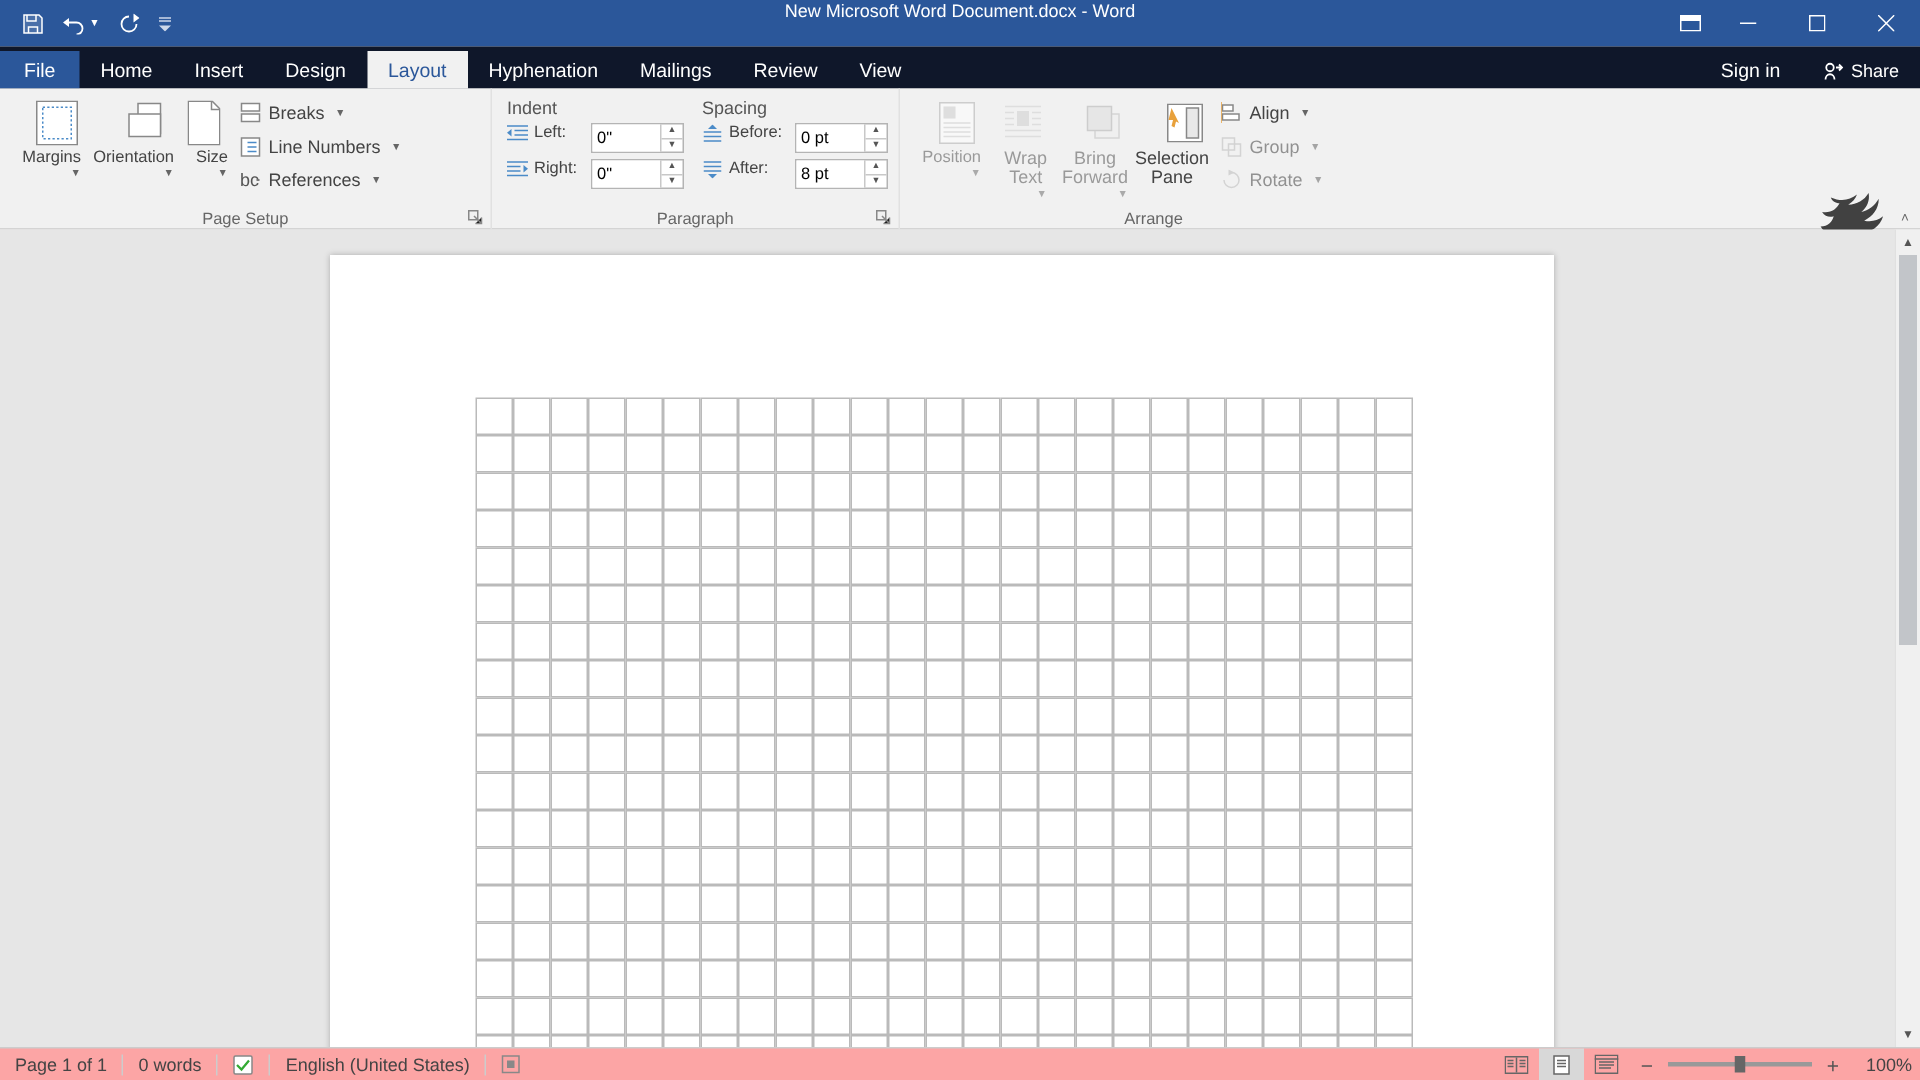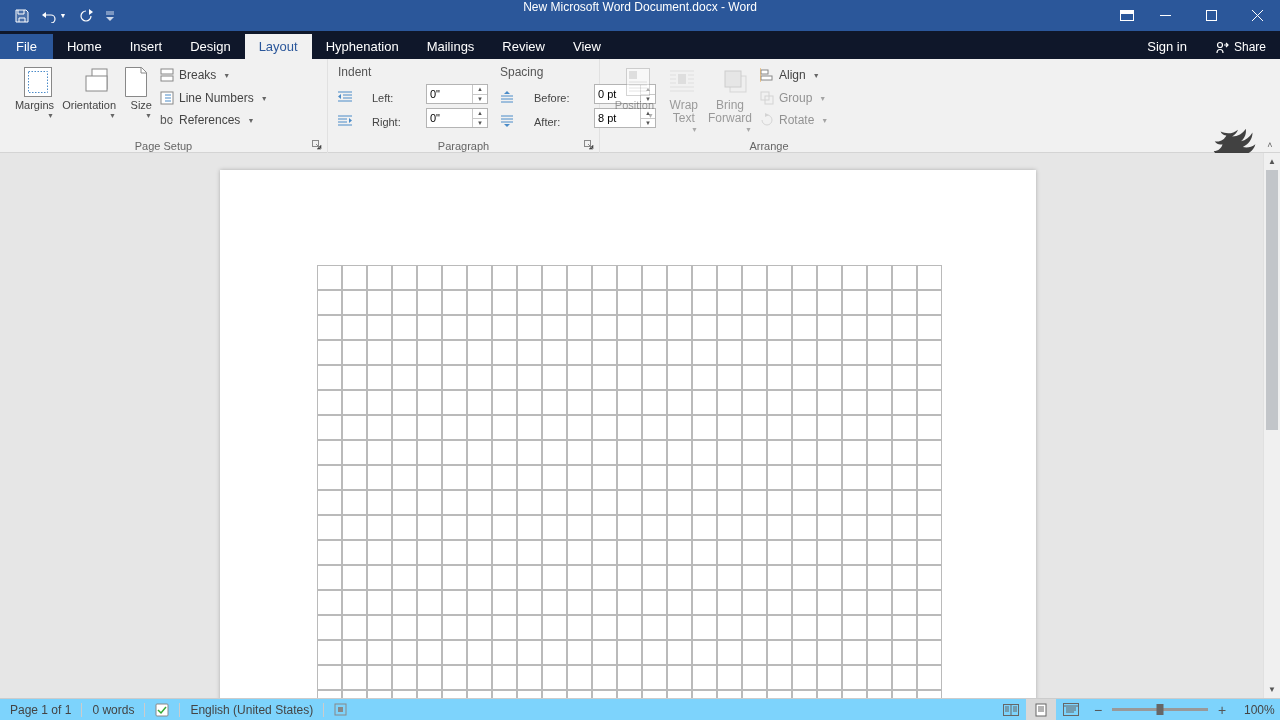--- a/index.html
+++ b/index.html
@@ -35,41 +35,41 @@
 .big-btn .lbl{font-size:11px;color:#444;text-align:center;line-height:1.1}
 .big-btn.disabled{opacity:.5;cursor:default}
 .drop-arrow{font-size:7px;color:#666;margin-top:1px}
 .med-list{display:flex;flex-direction:column;gap:1px;padding:3px 2px}
 .med-btn{height:22px;display:flex;align-items:center;padding:0 5px;cursor:pointer;font-size:11px;color:#444;gap:4px}
 .med-btn.disabled{opacity:.55;cursor:default}
 .med-btn .mi{width:16px;height:16px;display:flex;align-items:center;justify-content:center}
 
 .indent-group{display:flex;flex-direction:column;padding:4px 6px 0}
 .grp-title{font-size:12px;color:#555;margin-bottom:3px}
-.field-row{display:flex;align-items:flex-end;height:22px;gap:20px;margin-bottom:2px}
+.field-row{display:flex;align-items:flex-start;height:22px;gap:4px;margin-bottom:2px}
 .field-icon{width:14px;height:14px;display:flex;align-items:center;justify-content:center}
 .field-lbl{font-size:11px;color:#444;width:34px}
 .spinner{width:62px;height:20px;display:flex;border:1px solid #b4b4b4;background:#fff}
 .spinner input{border:none;width:45px;padding:0 3px;font-size:11px;outline:none}
 .spinner .spin-btns{width:15px;display:flex;flex-direction:column;border-left:1px solid #c8c8c8}
 .spinner .spin-btns div{flex:1;display:flex;align-items:center;justify-content:center;cursor:pointer;font-size:6px;color:#555}
 .spinner .spin-btns div:first-child{border-bottom:1px solid #c8c8c8}
 
 .doc-area{position:absolute;top:153px;left:0;right:0;bottom:22px;background:#e6e6e6;overflow:hidden}
 .page{position:absolute;left:220px;top:17px;width:816px;height:1056px;background:#fff;box-shadow:0 0 4px rgba(0,0,0,.25)}
 .grid{position:absolute;left:97px;top:95px}
 .grid td{width:25px;height:25px;border:1px solid #bababa}
 
 .scroll-v{position:absolute;right:0;top:153px;width:17px;bottom:22px;background:#f0f0f0;border-left:1px solid #e0e0e0}
 .scroll-v .arrow{height:17px;display:flex;align-items:center;justify-content:center;font-size:8px;color:#555;cursor:pointer}
 .scroll-v .track{position:absolute;top:17px;bottom:17px;left:0;right:0}
 .scroll-v .thumb{position:absolute;top:0;left:2px;right:2px;height:260px;background:#c2c5c9;border-radius:0}
 .collapse-ribbon{position:absolute;top:138px;right:2px;width:16px;height:14px;display:flex;align-items:center;justify-content:center;font-size:9px;color:#666;cursor:pointer;background:#f1f1f1}
 
-.status{position:absolute;bottom:0;left:0;right:0;height:22px;background:#7dd3fc;border-top:1px solid #ccc;display:flex;align-items:center;font-size:11px;color:#444}
+.status{position:absolute;bottom:0;left:0;right:0;height:22px;background:#fca5a5;border-top:1px solid #ccc;display:flex;align-items:center;font-size:11px;color:#444}
 .status .s-item{padding:0 10px;height:100%;display:flex;align-items:center;cursor:pointer;gap:4px}
 .status .s-sep{width:1px;height:14px;background:#ccc}
 .status .spacer{flex:1}
 .view-btns{display:flex;height:100%}
 .view-btn{width:30px;display:flex;align-items:center;justify-content:center;cursor:pointer}
 .view-btn:hover,.view-btn.active{background:#d8d8d8}
 .zoom{display:flex;align-items:center;height:100%;gap:0}
 .zoom-btn{width:24px;display:flex;align-items:center;justify-content:center;cursor:pointer;height:100%;font-size:14px;color:#555}
 .zoom-slider{width:96px;height:3px;background:#999;position:relative;margin:0 2px}
 .zoom-slider .knob{position:absolute;left:50%;top:-4px;width:7px;height:11px;background:#666;transform:translateX(-50%)}
@@ -342,20 +342,30 @@
       <div class="big-btn disabled" style="width:54px">
         <div class="icon">
             <svg width="26" height="26">
               <rect x="7" y="7" width="16" height="16" fill="#eee" stroke="#bbb"></rect>
               <rect x="2" y="2" width="16" height="16" fill="#ddd" stroke="#aaa"></rect>
             </svg>
           </div>
         <div class="lbl"><span>Bring<br>Forward</span></div>
           <span class="drop-arrow">▼</span>
       </div>
+      <div class="big-btn" style="width:54px">
+        <div class="icon">
+            <svg width="24" height="26">
+              <rect x=".5" y=".5" width="23" height="25" fill="#fff" stroke="#888"></rect>
+              <rect x="13" y="3" width="8" height="20" fill="#e8e8e8" stroke="#888"></rect>
+              <path fill="#e8a13c" d="M3 3l5 10-2-1-1 4-2-1 1-4-3 0z"></path>
+            </svg>
+          </div>
+        <div class="lbl"><span>Selection<br>Pane</span></div>
+      </div>
       <div class="med-list">
         <div class="med-btn">
             <span class="mi">
               <svg width="14" height="14">
                 <rect x="1" y="2" width="7" height="4" fill="#fff" stroke="#888"></rect>
                 <rect x="1" y="8" width="11" height="4" fill="#fff" stroke="#888"></rect>
                 <path stroke="#e8a13c" d="M0 0v14"></path>
               </svg>
             </span>
             <span>Align</span>

